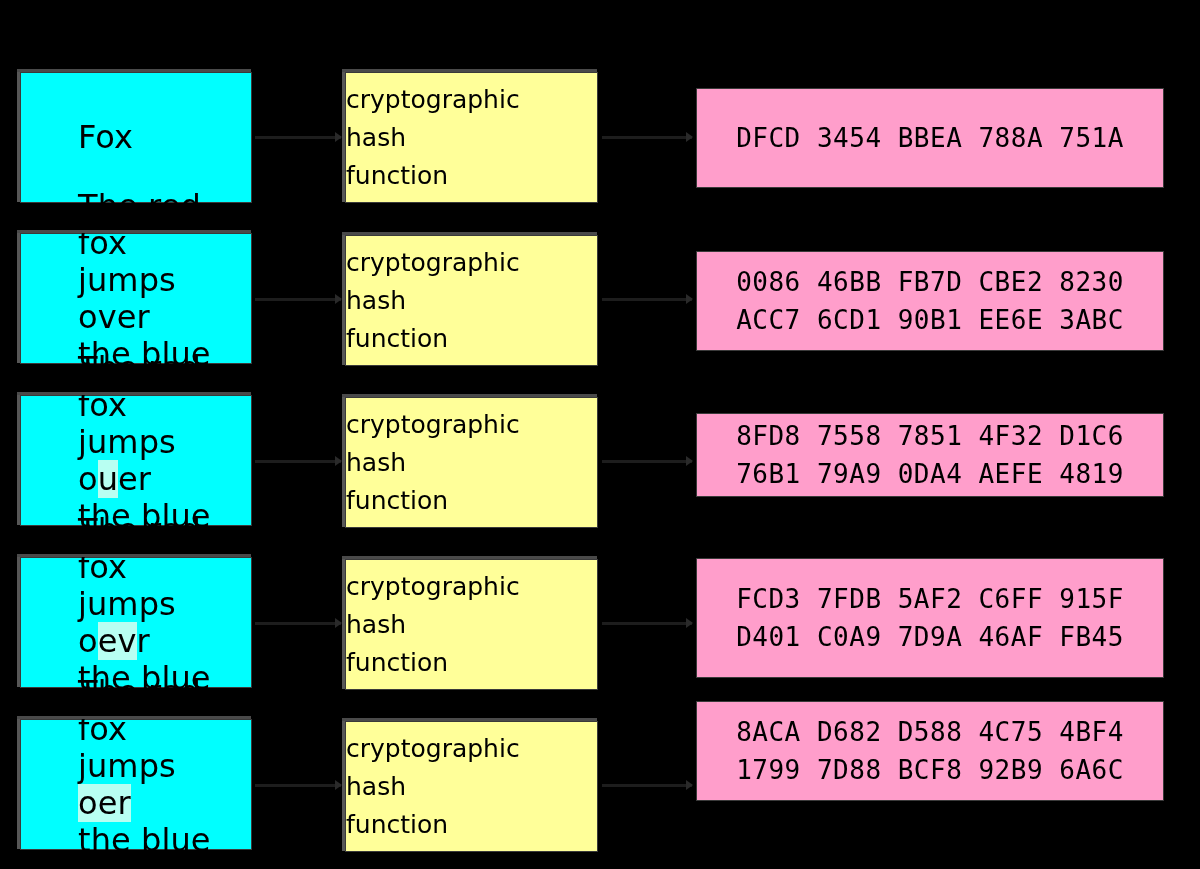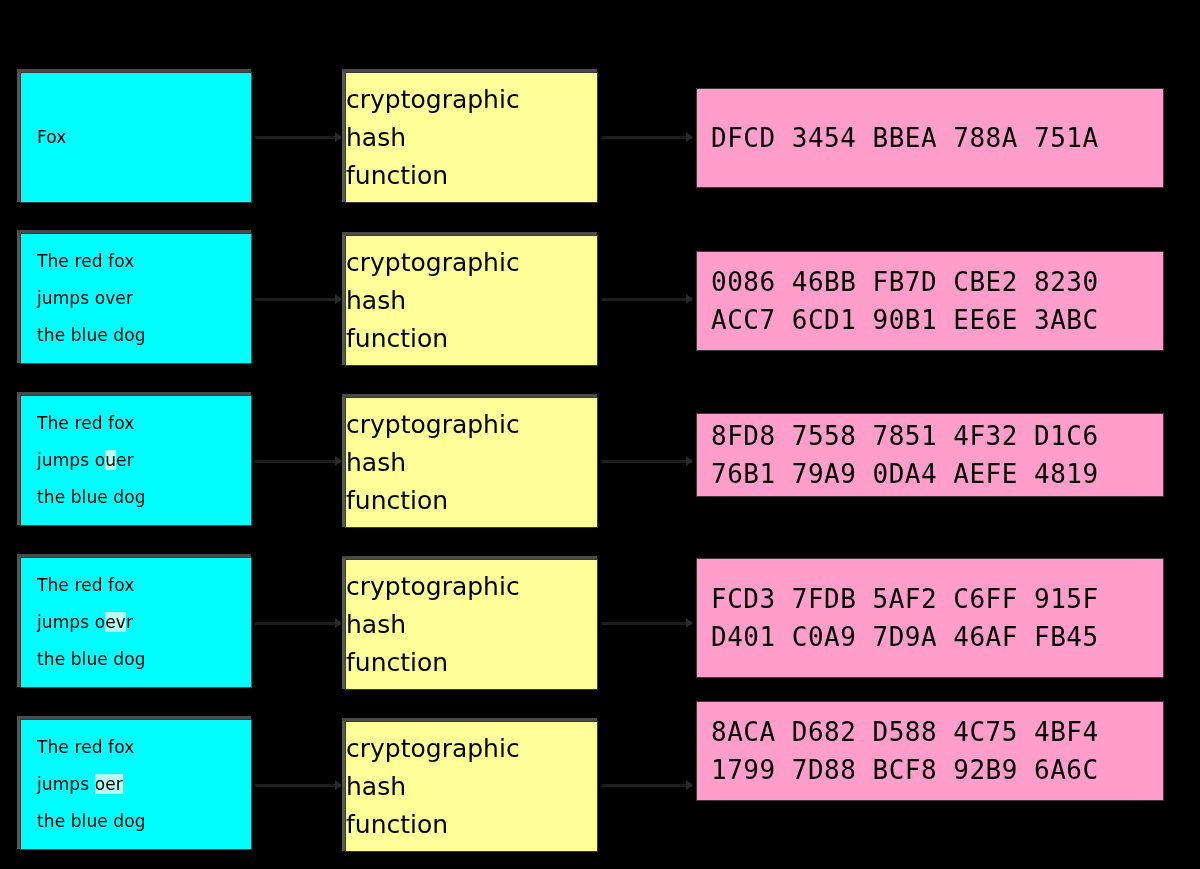--- a/index.html
+++ b/index.html
@@ -51,24 +51,25 @@
 
   
   .msg-box {
     background: #00ffff;
     padding: 0 16px;
     left: 20px;
     width: 232px;
   }
   .msg-text {
     color: #000000;
-    font-size: 17px;
+    font-size: 32px;
     line-height: 37px;
     letter-spacing: 0.1px;
     white-space: pre-wrap;
+    margin-left: 41px;
   }
   .msg-text .hl {
     background: #b8fff2;
   }
 
   
   .fn-box {
     background: #ffff99;
     left: 345px;
     width: 253px;
@@ -80,20 +81,21 @@
     white-space: pre-line;
   }
 
   
   .digest-box {
     background: #ff9ecb;
     left: 696px;
     width: 468px;
     padding: 0 14px;
     overflow: hidden;
+    text-align: center;
   }
   .digest-text {
     color: #000000;
     font-family: "DejaVu Sans Mono", monospace;
     font-size: 26px;
     line-height: 38px;
     white-space: pre;
     letter-spacing: 0.5px;
   }
 

